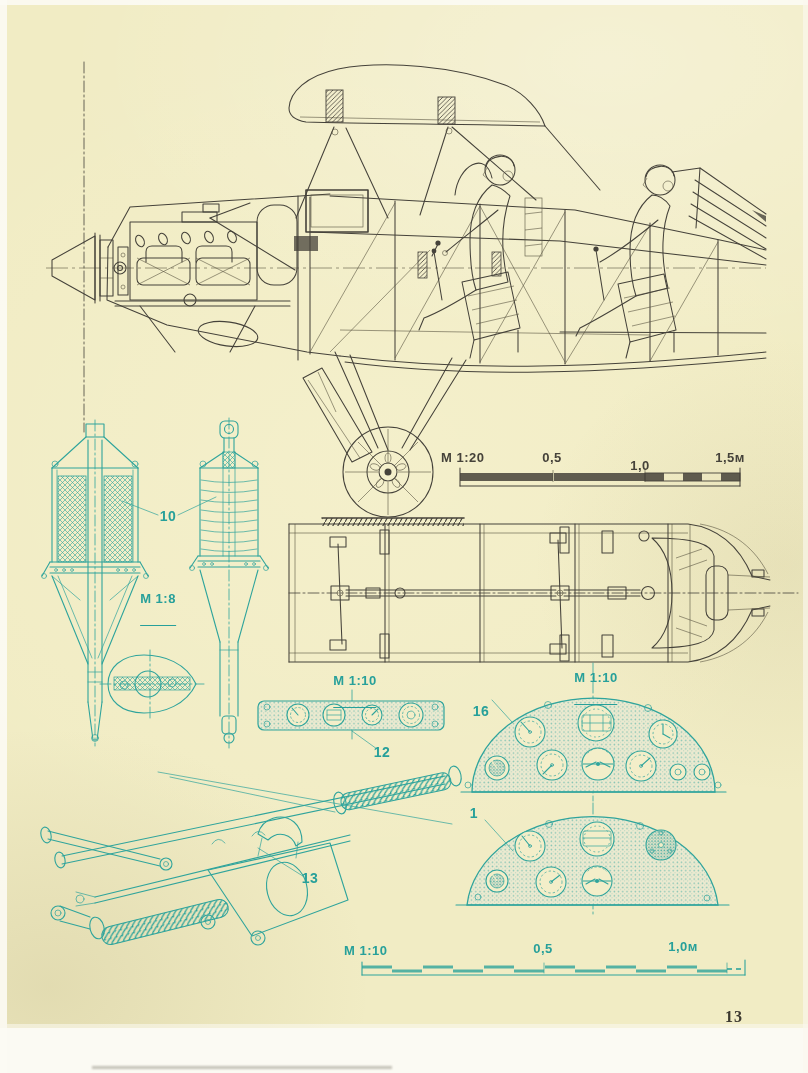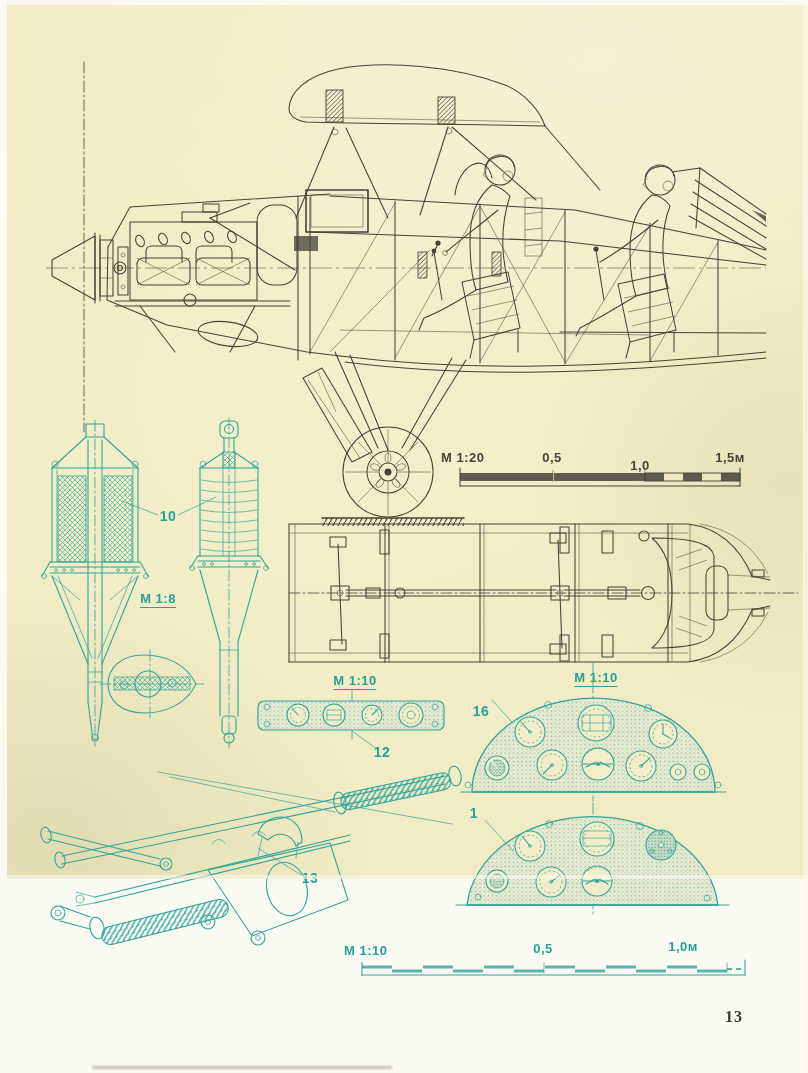--- a/index.html
+++ b/index.html
@@ -1,18 +1,18 @@
 <!DOCTYPE html>
 <html><head>
 <meta charset="utf-8">
 <style>
   html,body{margin:0;padding:0;background:#f7f5ea;}
   .scan{position:relative;width:808px;height:1073px;overflow:hidden;background:#fbfaf3;
         font-family:"Liberation Sans","DejaVu Sans",sans-serif;}
-  .page{position:absolute;left:0;top:0;width:808px;height:879px;
+  .page{position:absolute;left:0;top:0;width:808px;height:1028px;
         background:
           radial-gradient(900px 500px at 75% 6%, rgba(255,255,255,.28), transparent 60%),
           radial-gradient(520px 420px at 6% 96%, rgba(135,120,62,.14), transparent 62%),
           radial-gradient(420px 380px at 97% 55%, rgba(140,126,70,.10), transparent 60%),
           radial-gradient(760px 640px at 45% 45%, rgba(255,252,228,.22), transparent 70%),
           #f1ecc4;}
   .edge{position:absolute;background:rgba(252,251,244,.9);pointer-events:none;}
   .edge.l{left:0;top:0;width:7px;height:1073px;}
   .edge.t{left:0;top:0;width:808px;height:5px;}
   .edge.r{right:0;top:0;width:5px;height:1073px;background:rgba(250,248,238,.65);}
@@ -23,21 +23,21 @@
   .blk{stroke:#45423a;fill:none;stroke-width:1.05;stroke-linecap:round;stroke-linejoin:round;}
   .blk2{stroke:#45423a;fill:none;stroke-width:1.6;stroke-linecap:round;stroke-linejoin:round;}
   .blkthin{stroke:#57533f;fill:none;stroke-width:.65;opacity:.9;}
   .cy{stroke:#2fa49c;fill:none;stroke-width:1.1;stroke-linecap:round;stroke-linejoin:round;}
   .cyth{stroke:#2fa49c;fill:none;stroke-width:.7;stroke-linecap:round;}
   .cyf{fill:#f3eec9;stroke:#2fa49c;stroke-width:1.1;}
   .dd{stroke-dasharray:11 3 2 3;stroke-width:.8;}
   .lbl{position:absolute;font-weight:bold;letter-spacing:.5px;white-space:nowrap;}
   .lbl-black{color:#45423a;}
   .lbl-cyan{color:#27a09a;}
-  .u{border-bottom:1.7px solid currentColor;padding-bottom:1px;margin-top:34px;}
+  .u{border-bottom:1.7px solid currentColor;padding-bottom:19px;margin-top:34px;}
   .s13{font-size:13px;} .s14{font-size:14px;}
   .center{transform:translateX(-50%);}
   .page-num{position:absolute;left:714px;top:1008px;width:40px;text-align:center;
             font-family:"Liberation Serif","DejaVu Serif",serif;font-weight:bold;
             font-size:16px;color:#3c3930;letter-spacing:1px;}
 </style>
 </head>
 <body>
 
 <div class="scan">

